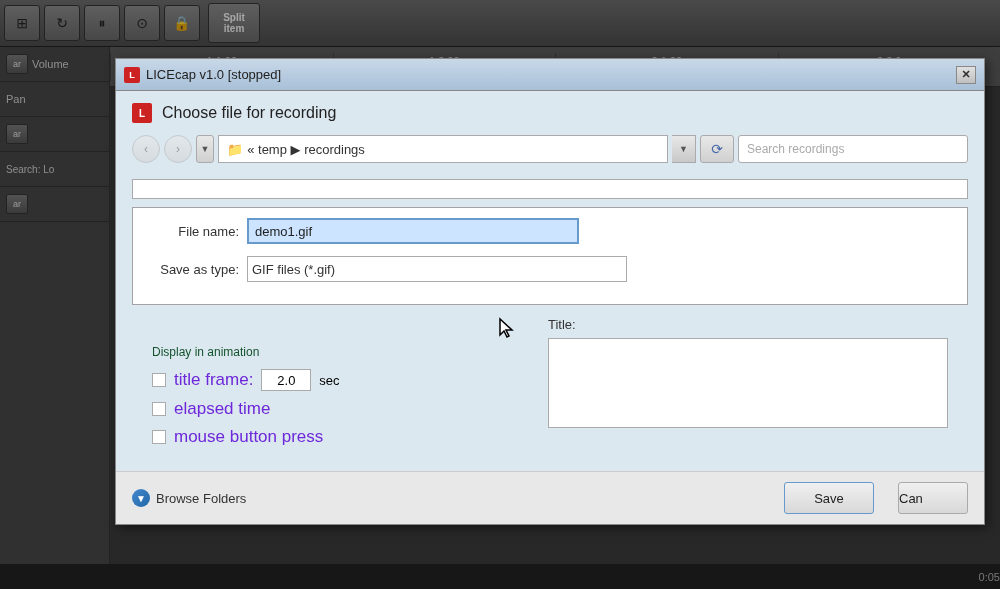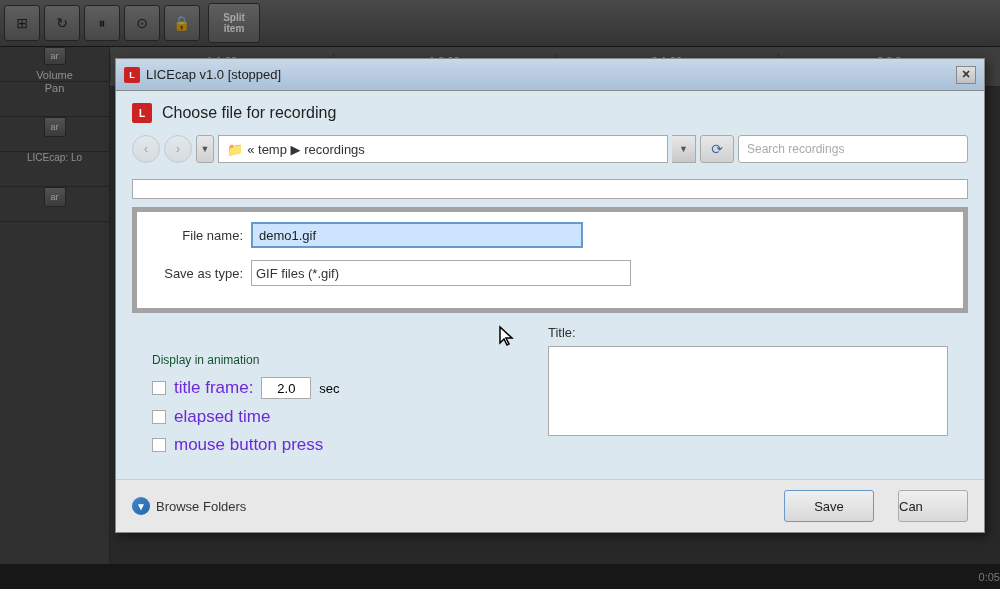--- a/index.html
+++ b/index.html
@@ -97,21 +97,20 @@
       border-right: 1px solid #333;
     }
 
     .left-panel-row {
       height: 35px;
       display: flex;
       align-items: center;
       padding: 0 6px;
       gap: 4px;
       border-bottom: 1px solid #333;
-      flex-direction: column;
     }
 
     .small-btn {
       width: 22px;
       height: 20px;
       background: linear-gradient(to bottom, #777, #555);
       border: 1px solid #333;
       border-radius: 2px;
       display: flex;
       align-items: center;
@@ -556,21 +555,21 @@
     <div class="small-btn">ar</div>
     <span class="label-text">Volume</span>
   </div>
   <div class="left-panel-row">
     <span class="label-text">Pan</span>
   </div>
   <div class="left-panel-row">
     <div class="small-btn">ar</div>
   </div>
   <div class="left-panel-row">
-    <span class="label-text" style="font-size:10px;">LICEcap: Lo</span>
+    <span class="label-text" style="font-size:10px;">Search: Lo</span>
   </div>
   <div class="left-panel-row">
     <div class="small-btn">ar</div>
   </div>
 </div>
 
 <div class="track-area"></div>
 
 <div class="bottom-status">
   <span>0:05</span>
@@ -603,21 +602,21 @@
       </div>
       <div class="path-dropdown">▼</div>
       <div class="refresh-btn">⟳</div>
       <div class="search-box">
         <span style="color:#aaa;">Search recordings</span>
       </div>
     </div>
 
     <div style="background:white; border:1px solid #aaa; height:20px; margin-bottom:8px;"></div>
 
-    <div style="background:white; border:5px solid #a3a3a3; padding:10px 16px;">
+    <div style="background:white; border:1px solid #a3a3a3; padding:10px 16px;">
       <div class="form-row">
         <span class="form-label">File name:</span>
         <input class="filename-input" type="text" value="demo1.gif" style="">
       </div>
       <div class="form-row">
         <span class="form-label">Save as type:</span>
         <div class="filetype-input">
           <span>GIF files (*.gif)</span>
         </div>
       </div>

